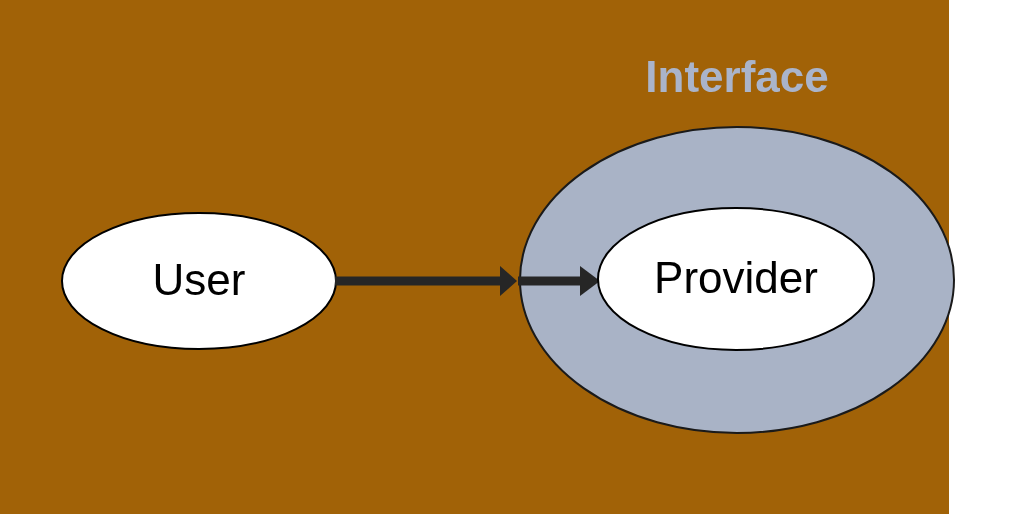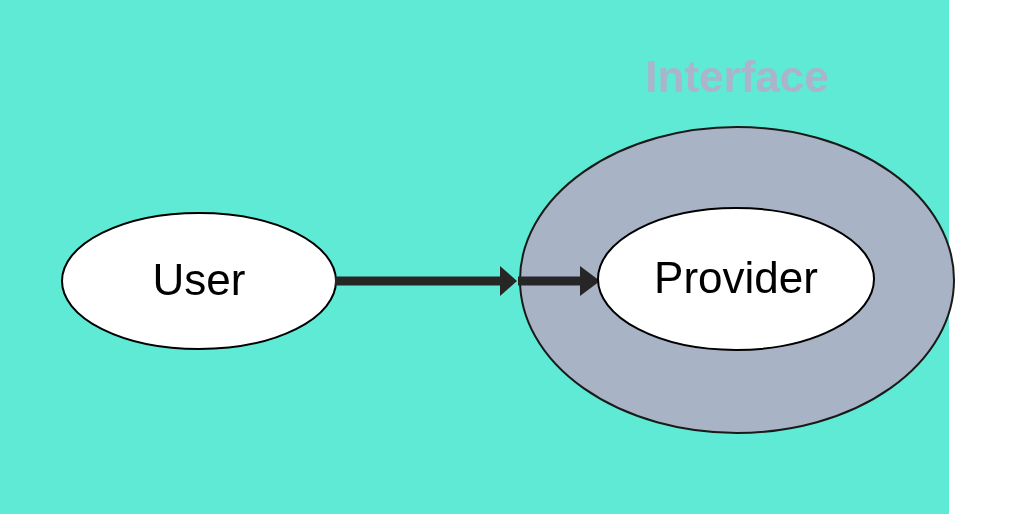--- a/index.html
+++ b/index.html
@@ -11,21 +11,21 @@
   body {
     width: 1033px;
     height: 514px;
     overflow: hidden;
     font-family: "Liberation Sans", "DejaVu Sans", sans-serif;
   }
   #diagram-canvas {
     position: relative;
     width: 949px;
     height: 514px;
-    background: #5eead4;
+    background: #a16207;
   }
   #diagram-svg {
     position: absolute;
     top: 0;
     left: 0;
     width: 1033px;
     height: 514px;
     display: block;
   }
   .node-label {

